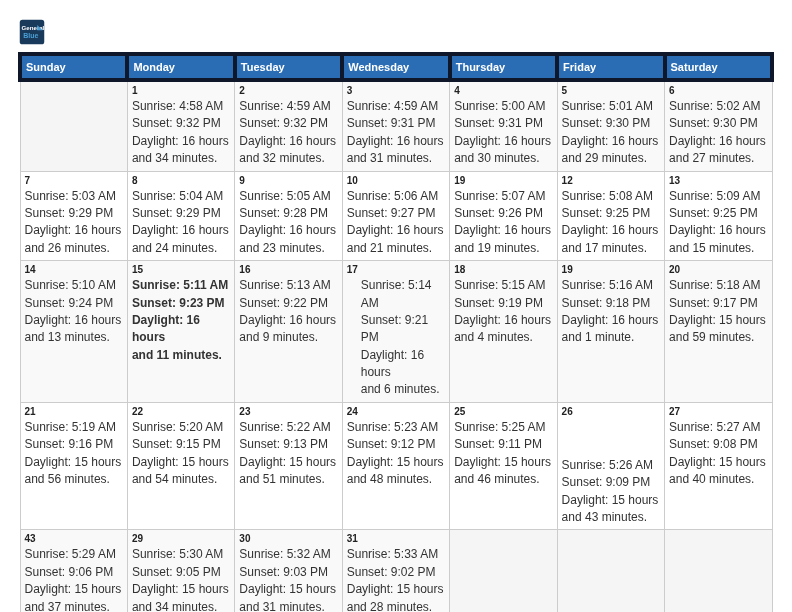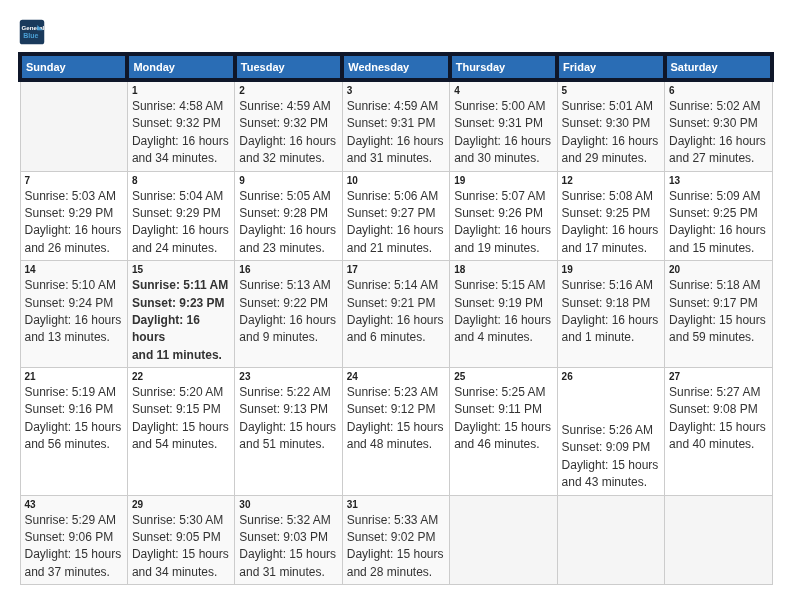--- a/index.html
+++ b/index.html
@@ -242,21 +242,21 @@
           </td>
           <td>
             <span class="day-number">16</span>
             <div class="day-info" style="white-space: pre-line;">Sunrise: 5:13 AM
 Sunset: 9:22 PM
 Daylight: 16 hours
 and 9 minutes.</div>
           </td>
           <td>
             <span class="day-number">17</span>
-            <div class="day-info" style="white-space: pre-line;">Sunrise: 5:14 AM
+            <div class="day-info" style="white-space: pre-line; margin-left: 14px;">Sunrise: 5:14 AM
 Sunset: 9:21 PM
 Daylight: 16 hours
 and 6 minutes.</div>
           </td>
           <td>
             <span class="day-number">18</span>
             <div class="day-info" style="white-space: pre-line;">Sunrise: 5:15 AM
 Sunset: 9:19 PM
 Daylight: 16 hours
 and 4 minutes.</div>

